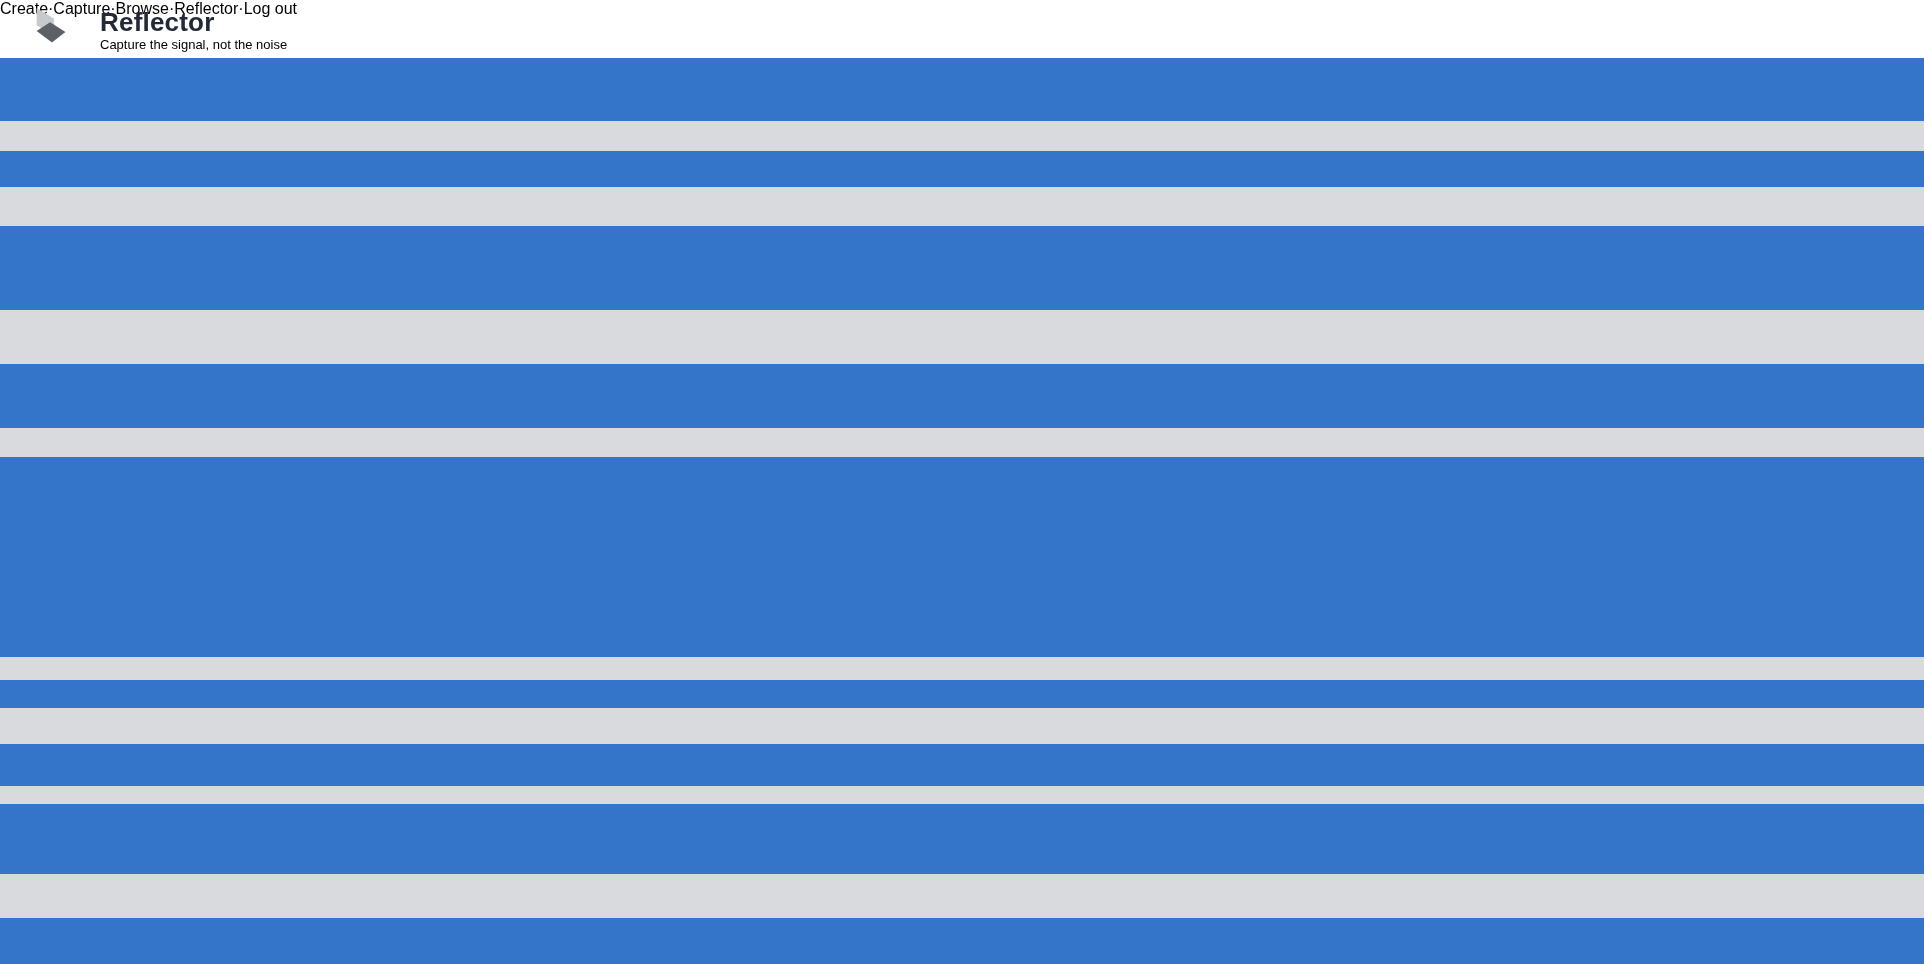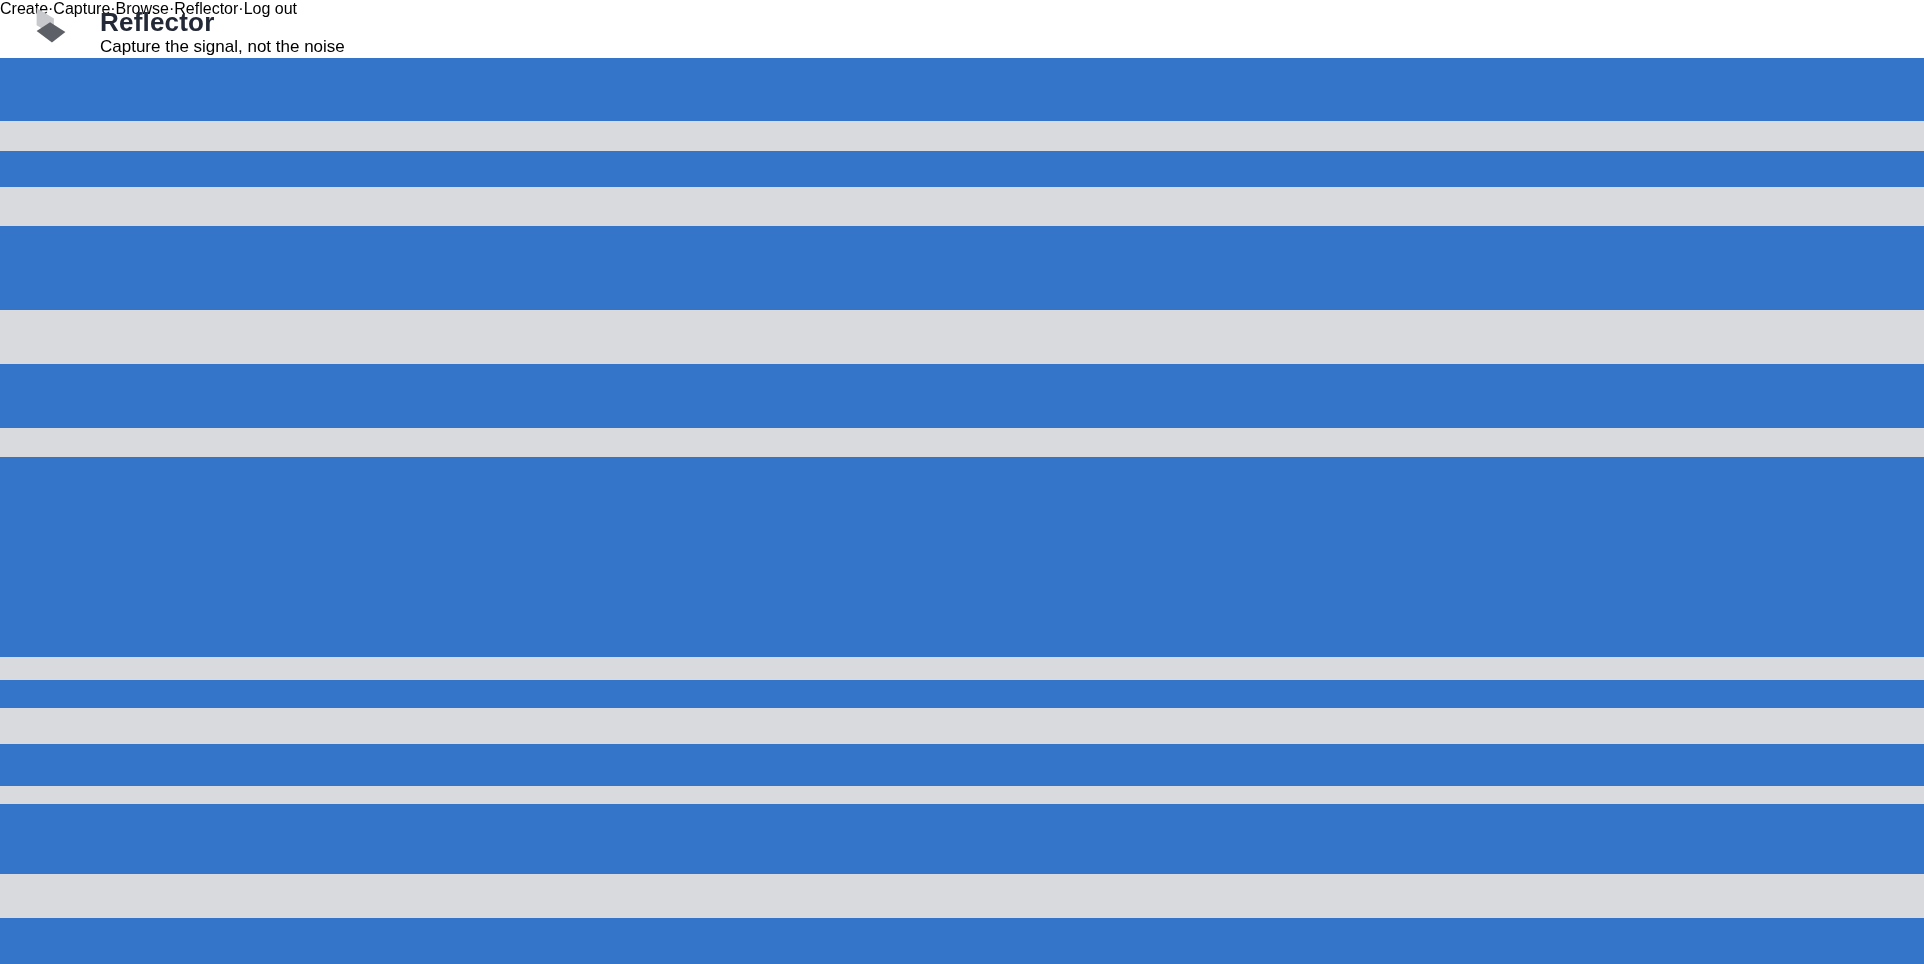--- a/index.html
+++ b/index.html
@@ -6,21 +6,21 @@
   body{
     width:1924px;height:964px;position:relative;overflow:hidden;
     background:#ffffff;font-family:"Liberation Sans",sans-serif;
     -webkit-font-smoothing:antialiased;
   }
   
   .header{position:absolute;top:0;left:0;right:0;height:58px;background:#fff;}
   .logo{position:absolute;left:33px;top:6px;width:36px;height:46px;}
   .brand{position:absolute;left:100px;top:8px;}
   .brand-name{font-size:26px;font-weight:700;color:#232936;letter-spacing:.2px;line-height:1.1;}
-  .brand-tag{font-size:17px;color:#70768';color:#707683;margin-top:1px;}
+  .brand-tag{font-size:13px;color:#70768';color:#707683;margin-top:1px;}
   #nav{position:absolute;right:22px;top:19px;display:flex;align-items:center;gap:13px;
        font-size:15.5px;color:#575c66;}
   .nav-item{cursor:pointer;white-space:nowrap;}
   .nav-sep{color:#6b7077;}
   /* ---------- corner artifacts ---------- */
   .corner-tl{position:absolute;left:0;top:0;width:7px;height:17px;background:#1c1c1e;}
   .corner-bl{position:absolute;left:0;bottom:0;width:9px;height:13px;background:#232327;border-top-right-radius:7px;}
   /* ---------- audio player ---------- */
   .player{position:absolute;left:0;top:64px;right:0;height:80px;}
   .play-btn{position:absolute;left:37px;top:13px;cursor:pointer;}

